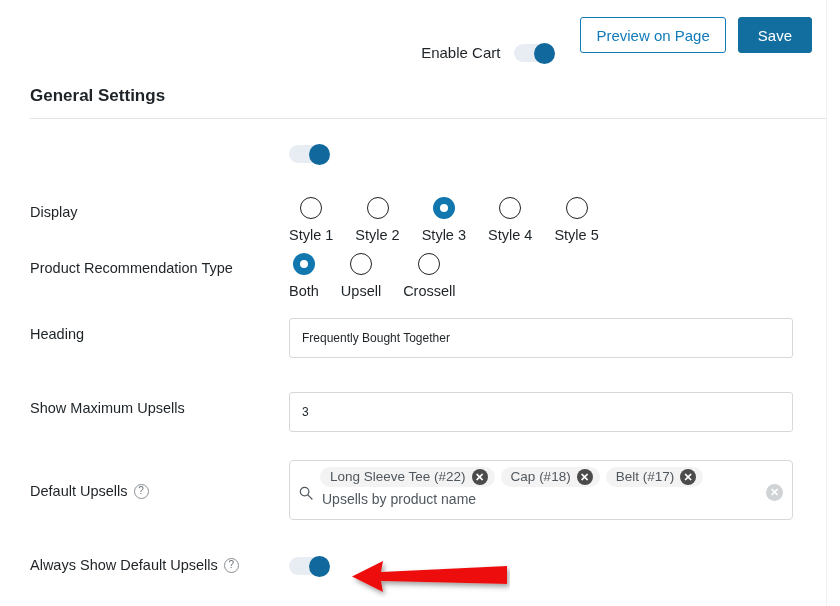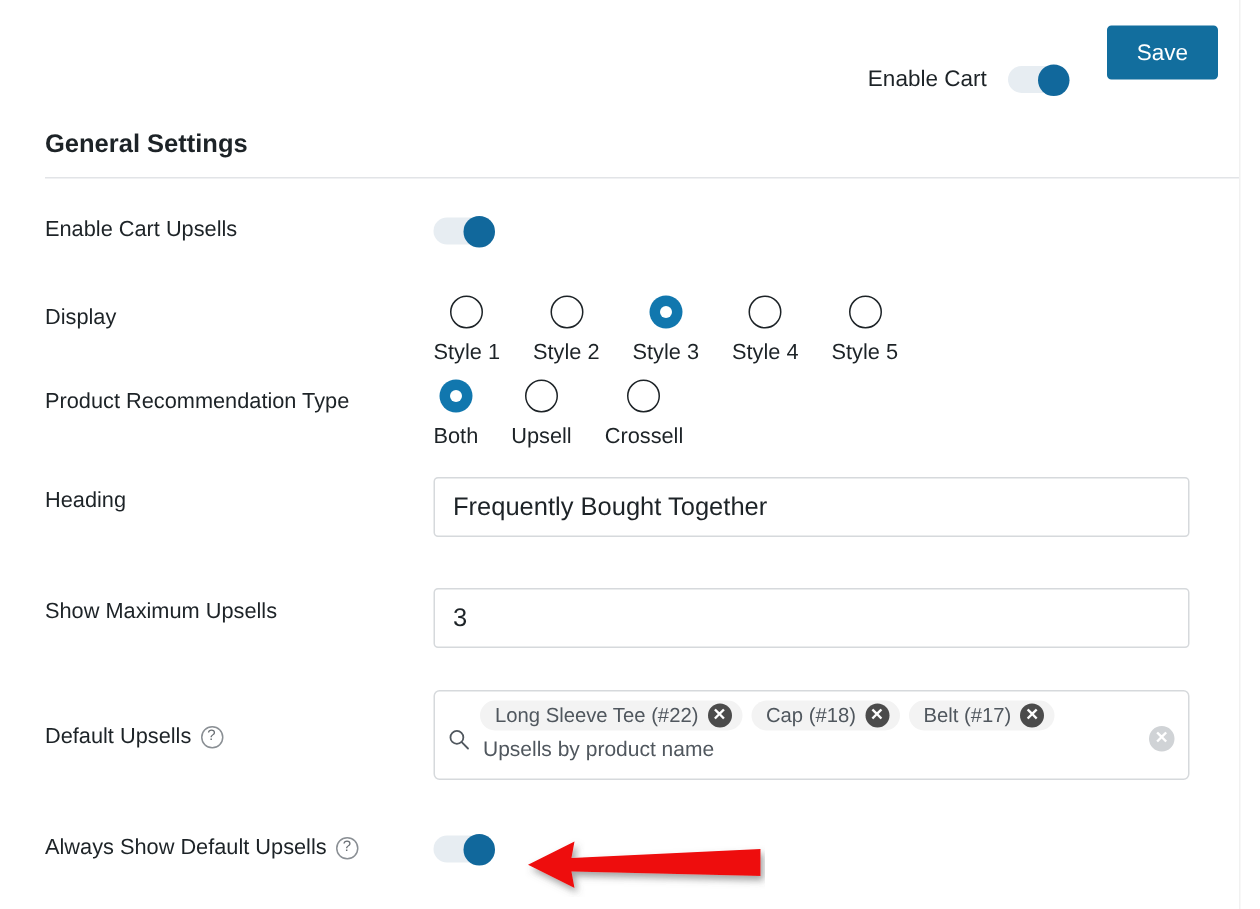--- a/index.html
+++ b/index.html
@@ -199,21 +199,21 @@
     white-space: nowrap;
   }
 
   
   .text-input {
     width: 504px;
     height: 40px;
     border: 1px solid #d6d9dc;
     border-radius: 3px;
     background: #ffffff;
-    font-size: 17px;
+    font-size: 12px;
     color: #1d2327;
     padding: 0 12px;
     font-family: "Liberation Sans", sans-serif;
     outline: none;
   }
 
   
   .tag-box {
     position: relative;
     width: 504px;
@@ -303,33 +303,31 @@
   <div class="topbar">
 
     <div class="enable-cart-group">
       <span class="enable-cart-label">Enable Cart</span>
       <span class="toggle">
         <span class="track"></span>
         <span class="knob"></span>
       </span>
     </div>
 
+    <button class="btn-preview">Preview on Page</button>
 
     <button class="btn-save">Save</button>
   </div>
 
   <div class="section-title">General Settings</div>
   <div class="divider"></div>
 
   <div class="rows">
 
     <div class="row" style="height:56px;">
-      <div class="row-label" style="top:15px;">
-        <span>Enable Cart Upsells</span>
-      </div>
       <div class="row-control" style="top:14px;">
         <span class="toggle">
           <span class="track"></span>
           <span class="knob"></span>
         </span>
       </div>
     </div>
 
     <div class="row" style="height:57px;">
       <div class="row-label" style="top:18px;">

